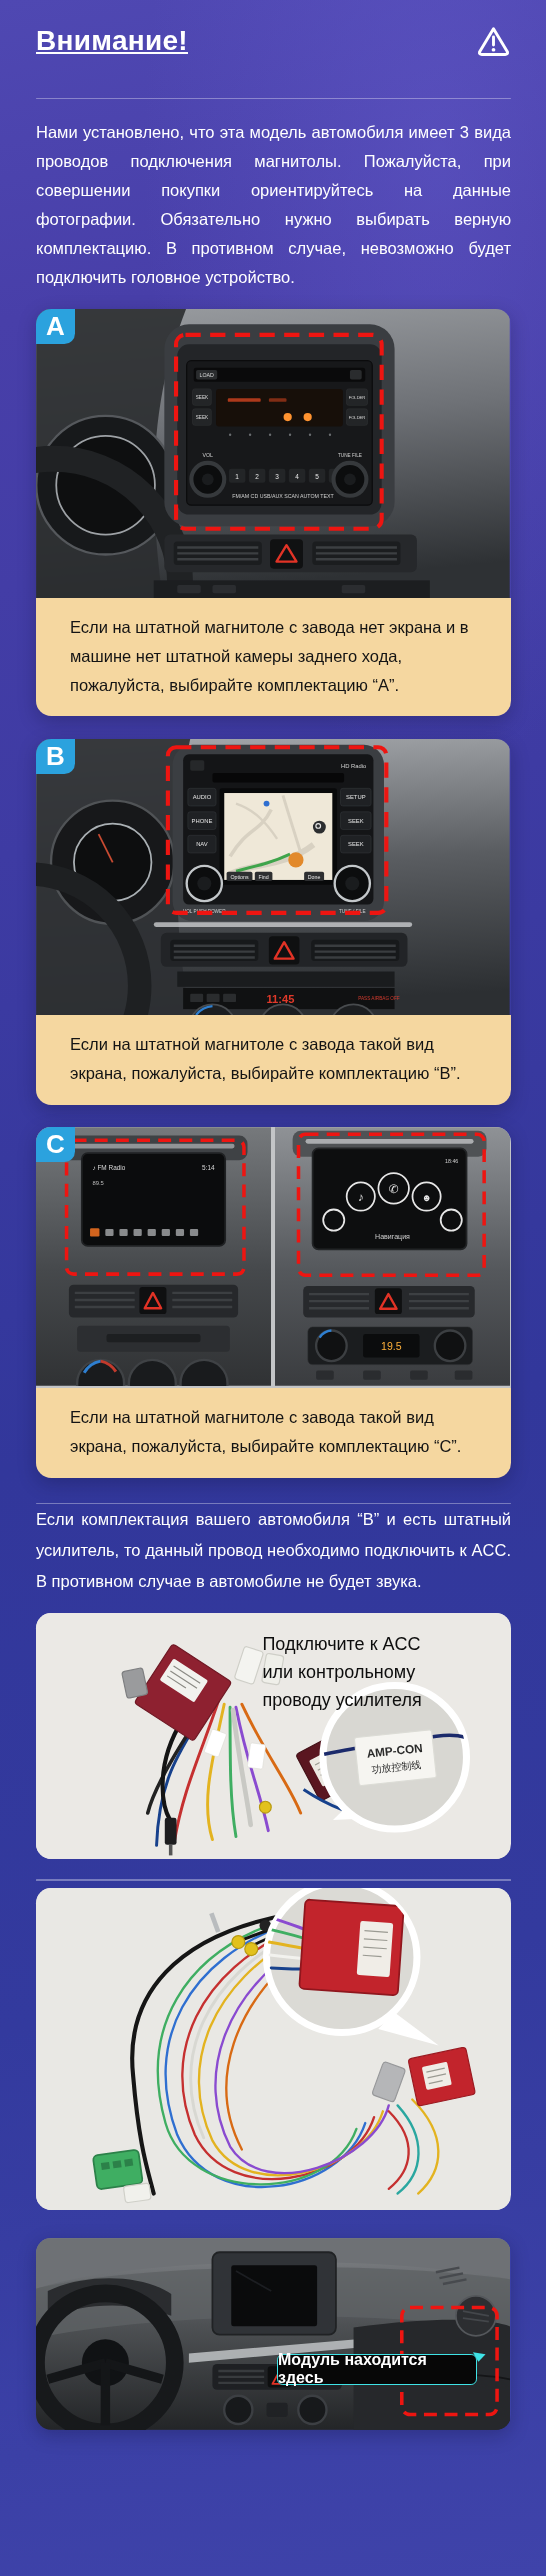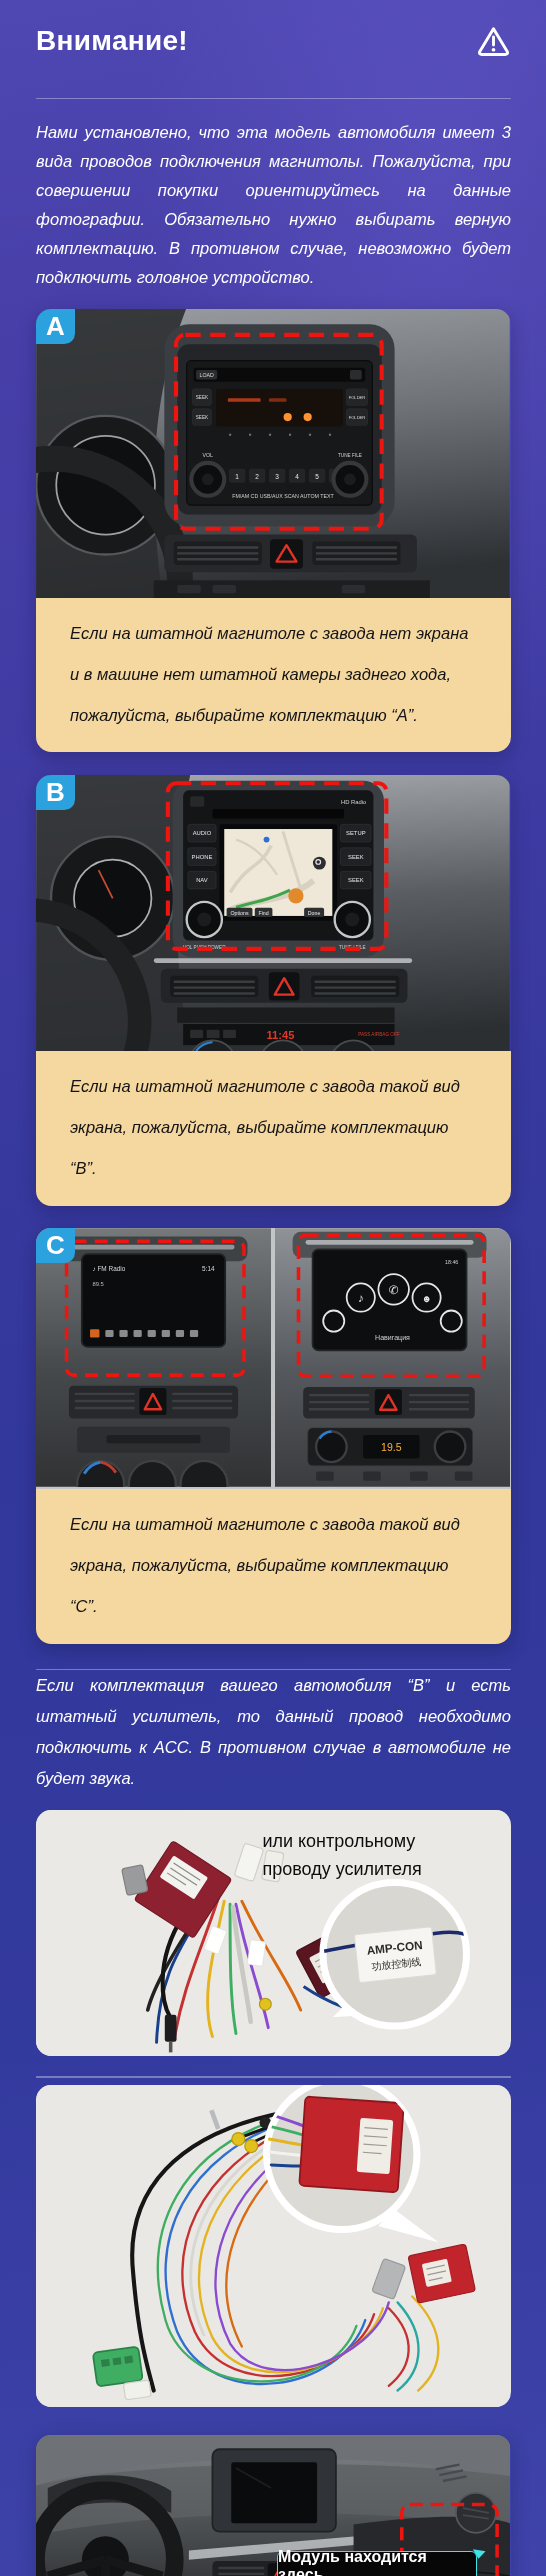--- a/index.html
+++ b/index.html
@@ -3,35 +3,35 @@
 <meta charset="utf-8">
 <style>
   html,body{margin:0;padding:0;background:#2e339a;}
   .page{position:relative;width:547px;height:2576px;overflow:hidden;
     font-family:"Liberation Sans",sans-serif;
     background:
       radial-gradient(90% 40% at 80% 6%, rgba(110,100,215,.35), rgba(0,0,0,0) 60%),
       linear-gradient(170deg,#4f48b2 0%,#483fa9 12%,#3e3ba3 32%,#32379b 55%,#333a9e 76%,#3f43aa 100%);}
   .content{margin:0 36px;position:relative;}
   .header{display:flex;justify-content:space-between;align-items:center;padding-top:25px;}
-  .title{font-size:28px;font-weight:bold;color:#ffffff;letter-spacing:0.3px;}
+  .title{font-size:28px;font-weight:bold;color:#ffffff;letter-spacing:0.3px;text-decoration:underline;}
   .warn-icon{width:35px;height:32px;}
   .divider{height:1.2px;background:rgba(255,255,255,.34);border-radius:0.6px;}
   .d1{margin-top:41px;} .d2{margin-top:25px;} .d3{margin-top:20px;}
-  .para{color:#ffffff;font-size:16.5px;line-height:29px;text-align:justify;margin-top:19px;font-style:italic;}
+  .para{color:#ffffff;font-size:16.5px;line-height:29px;text-align:justify;margin-top:19px;}
   .para2{line-height:31px;margin-top:0;}
   .card{position:relative;border-radius:15.3px;overflow:hidden;margin-top:22.3px;
         box-shadow:0 5.9px 17.6px rgba(10,10,40,.25);}
   .card-a{margin-top:16.5px;}
   .photo{position:relative;}
   .photo svg{display:block;}
   .badge{position:absolute;top:0;left:0;width:39px;height:35px;background:#2ba2de;
          border-radius:0 0 10.6px 0;display:flex;align-items:center;justify-content:center;
          color:#fff;font-size:26px;font-weight:bold;z-index:5;}
-  .caption{background:#f5d7a0;padding:15.3px 34px 16.5px 34px;font-size:16.5px;line-height:41px;color:#141414;font-style:italic;}
+  .caption{background:#f5d7a0;padding:15.3px 34px 16.5px 34px;font-size:16.5px;line-height:29px;color:#141414;}
   .c-split{display:flex;gap:3.5px;background:#c3c5c7;}
   .c-pane{flex:1;position:relative;}
   .wires-card{background:#ebe9e5;border-radius:15.3px;position:relative;overflow:hidden;}
   .w1{height:246px;margin-top:16.5px;}
   .w2{height:322px;margin-top:7px;background:#e9e8e4;}
   .wires-note{position:absolute;top:16.5px;right:17.6px;width:231px;color:#0d0d0d;
               font-size:18px;line-height:28px;text-align:left;}
   .wires-note div{white-space:nowrap;}
   .bottom-card{height:192px;margin-top:28px;}
   .module-label{position:absolute;left:241px;top:116px;width:198px;height:29px;
@@ -426,20 +426,21 @@
         <path d="M490,240 C530,232 548,229 566,227" fill="none" stroke="#1b2a6b" stroke-width="6"></path>
         <path d="M655,214 C690,206 712,206 730,211" fill="none" stroke="#1b2a6b" stroke-width="6"></path>
         <g transform="rotate(-6 610 245)">
           <rect x="545" y="205" width="132" height="82" rx="4" fill="#f6f5f1" stroke="#dcdcd6" stroke-width="2"></rect>
           <text x="611" y="241" font-size="20" font-weight="bold" fill="#2b2b2b" text-anchor="middle">AMP-CON</text>
           <text x="611" y="268" font-size="17" fill="#2b2b2b" text-anchor="middle">功放控制线</text>
         </g>
       </g>
     </svg>
     <div class="wires-note">
+      <div>Подключите к ACC</div>
       <div>или контрольному</div>
       <div>проводу усилителя</div>
     </div>
   </div>
 
   <div class="divider d3"></div>
 
 
   <div class="wires-card w2">
     <svg viewBox="0 0 806 548" width="474" height="322" style="position:absolute;left:0;top:0;">

